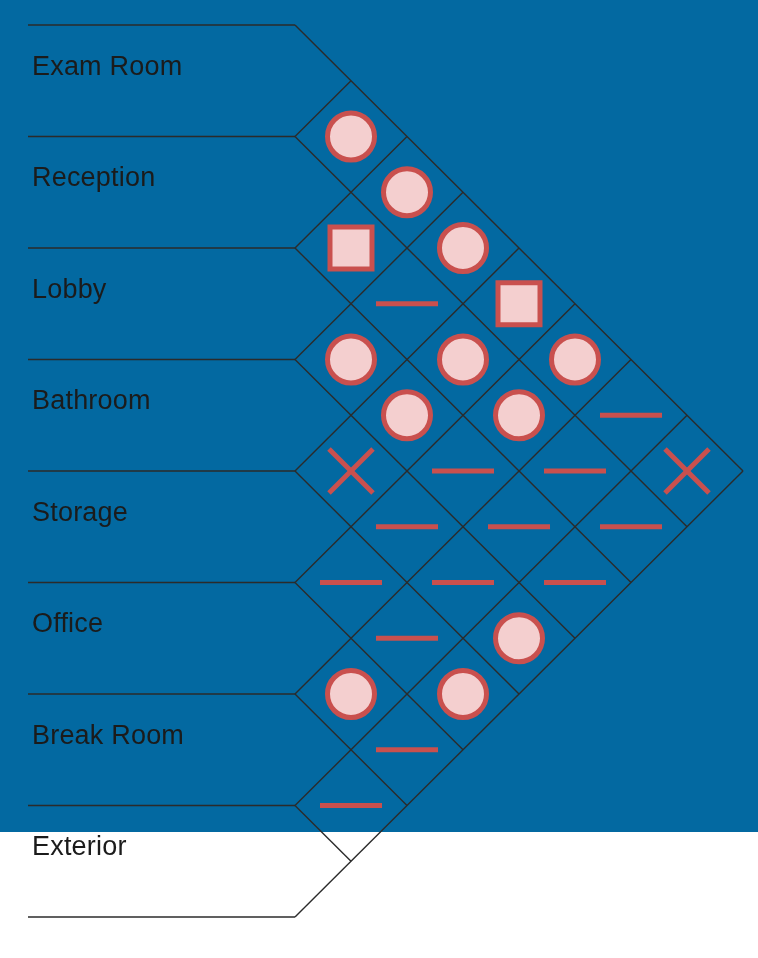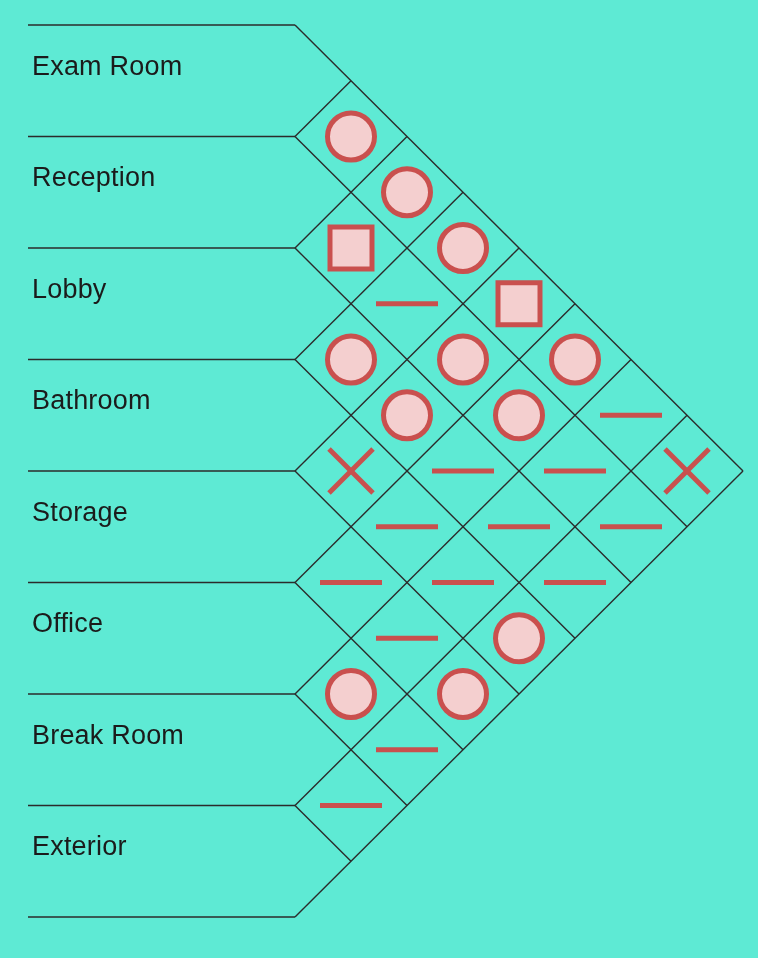--- a/index.html
+++ b/index.html
@@ -1,18 +1,18 @@
 <!DOCTYPE html>
 <html><head>
 <meta charset="utf-8">
 <style>
   html,body{margin:0;padding:0;background:#ffffff;}
   body{width:758px;height:958px;overflow:hidden;
        font-family:"Liberation Sans","DejaVu Sans",sans-serif;}
-  #stage{position:relative;width:758px;height:958px;background:#5eead4;}
+  #stage{position:relative;width:758px;height:832px;background:#0369a1;}
   svg#matrix{position:absolute;left:0;top:0;width:758px;height:958px;display:block;}
   .lbl{font-family:"Liberation Sans","DejaVu Sans",sans-serif;
        font-size:27px;font-weight:400;fill:#1b1b1b;letter-spacing:0.2px;}
 </style>
 </head>
 <body>
 
 <div id="stage">
   <svg id="matrix" viewBox="0 0 758 958">
     <g id="label-lines">

